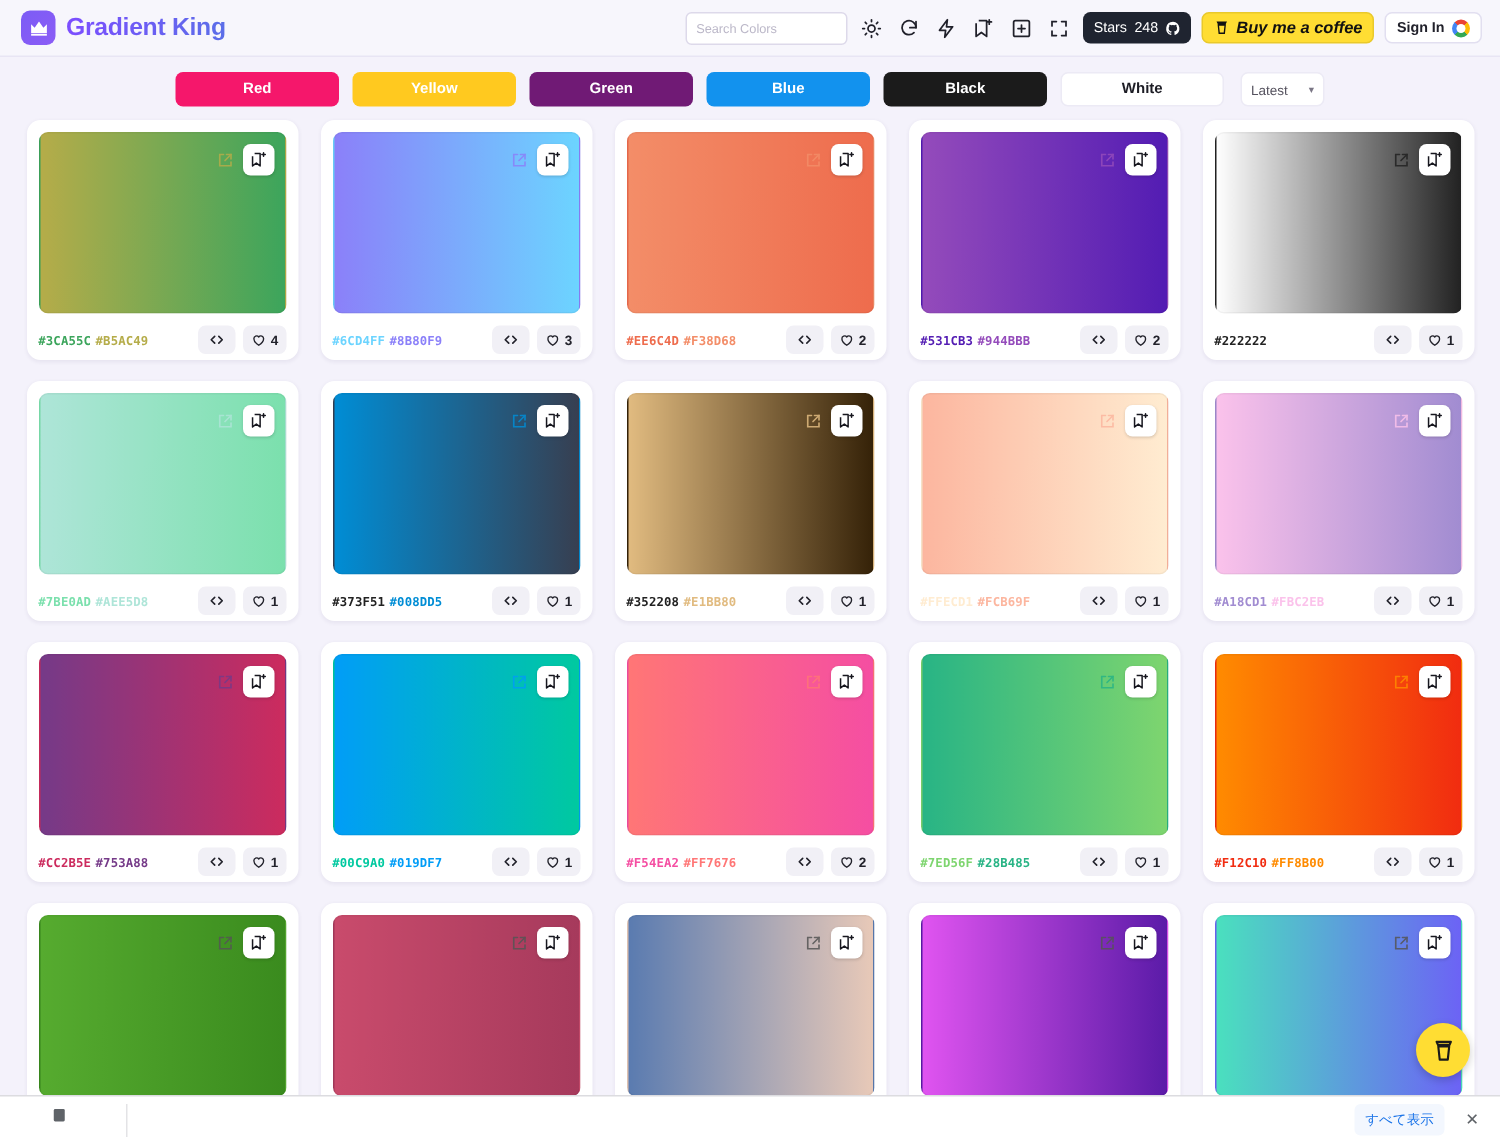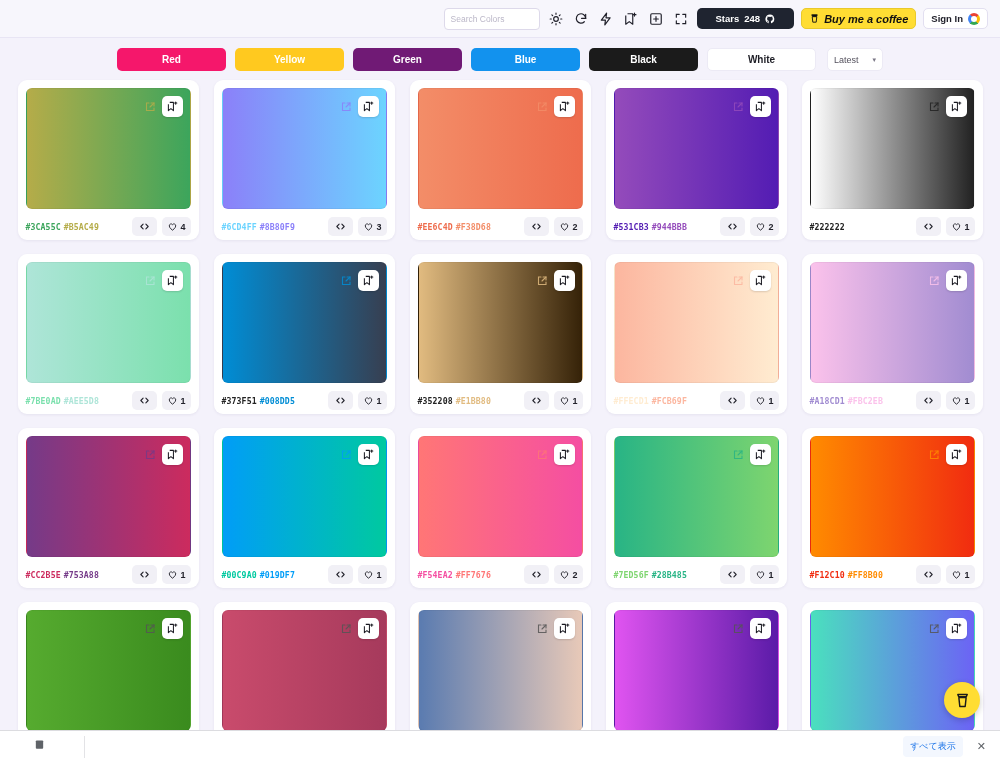--- a/index.html
+++ b/index.html
@@ -27,34 +27,34 @@
   }
   .brand-name {
     font-size: 16.5px; font-weight: bold;
     background: linear-gradient(90deg,#7c4dff,#5b6ee8);
     -webkit-background-clip: text; background-clip: text;
     -webkit-text-fill-color: transparent; color: #6b4ae0;
     letter-spacing: -0.2px;
   }
   .header-right { margin-left: auto; display: flex; align-items: center; gap: 7px; }
   .search-box {
-    width: 96px; height: 22px; border: 1px solid #ddd9ea; border-radius: 4px;
+    width: 108px; height: 22px; border: 1px solid #ddd9ea; border-radius: 4px;
     background: #fff; font-size: 8.5px; color: #b9b5c6;
     padding: 0 6px; font-family: "Liberation Sans", sans-serif;
   }
   .search-box::placeholder { color: #bbb7c8; }
   .hicon {
     width: 18px; height: 18px; display: flex; align-items: center; justify-content: center;
     color: #20202a; cursor: pointer;
   }
   .hicon svg { display: block; }
   .stars-badge {
     display: flex; align-items: center; gap: 5px;
     background: #1f2430; color: #fff; border-radius: 5px;
-    height: 21px; padding: 0 19px; font-size: 9.5px; font-weight: bold;
+    height: 21px; padding: 0 7px; font-size: 9.5px; font-weight: normal;
   }
   .coffee-btn {
     display: flex; align-items: center; gap: 4px;
     background: #ffdd33; border-radius: 5px; height: 21px;
     padding: 0 7px; border: 1px solid #e9c92b;
   }
   .coffee-btn-text { font-size: 11px; font-style: italic; font-weight: bold; color: #111; }
   .signin {
     display: flex; align-items: center; gap: 5px;
     background: #fff; border: 1px solid #e2dff0; border-radius: 5px;
@@ -147,20 +147,29 @@
   .dl-showall {
     font-size: 9px; color: #1a73e8; background: #f3f7fe;
     padding: 4px 7px; border-radius: 4px; cursor: pointer;
   }
   .dl-close { font-size: 11px; color: #5f6368; cursor: pointer; padding: 0 4px; }
 </style>
 </head>
 <body>
 
 <div class="header">
+  <div class="brand">
+    <span class="brand-logo">
+      <svg width="14" height="14" viewBox="0 0 24 24" fill="#fff">
+        <path d="M3 7l4 4 5-7 5 7 4-4v10H3V7z"></path>
+          <rect x="3" y="18" width="18" height="2.2"></rect>
+      </svg>
+    </span>
+    <span class="brand-name">Gradient King</span>
+  </div>
 
   <div class="header-right">
     <input class="search-box" placeholder="Search Colors" style="">
 
     <span class="hicon">
       <svg width="14" height="14" viewBox="0 0 24 24" fill="none" stroke="currentColor" stroke-width="2" stroke-linecap="round">
         <circle cx="12" cy="12" r="4"></circle>
           <path d="M12 2v2M12 20v2M2 12h2M20 12h2M4.9 4.9l1.4 1.4M17.7 17.7l1.4 1.4M19.1 4.9l-1.4 1.4M6.3 17.7l-1.4 1.4"></path>
       </svg>
     </span>

